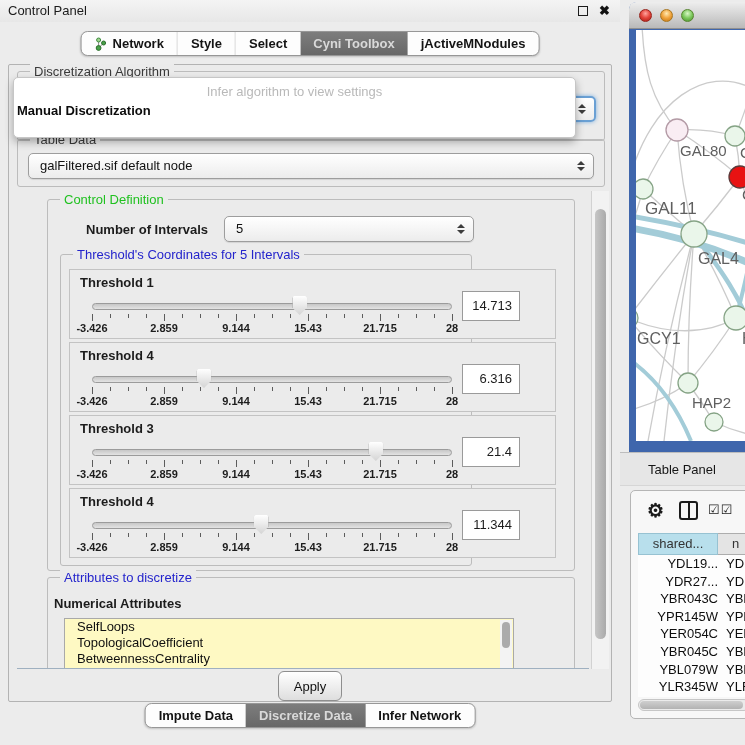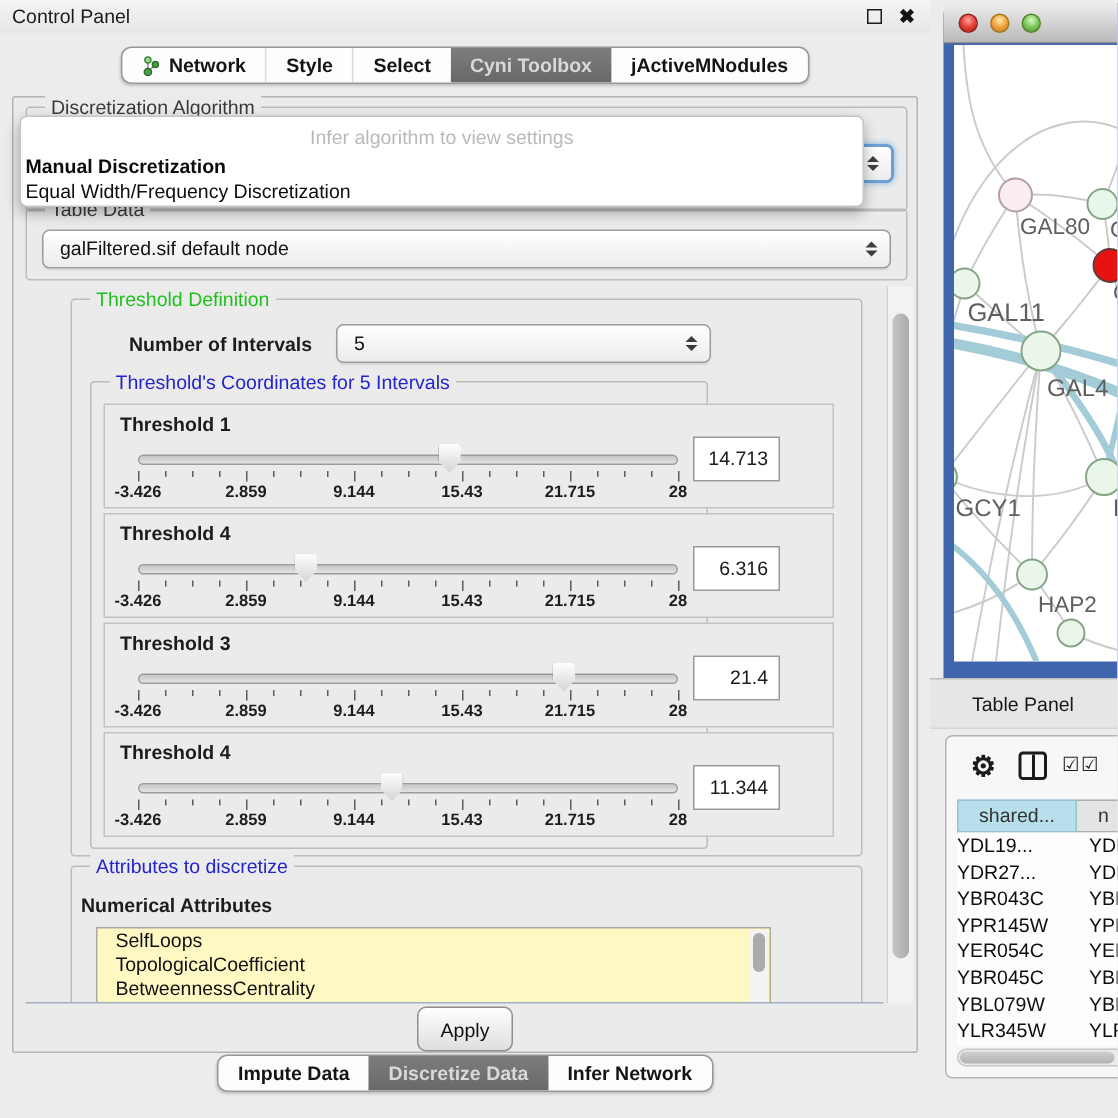--- a/index.html
+++ b/index.html
@@ -114,21 +114,21 @@
   .colicon { position:absolute; left:48px; top:6px; width:19px; height:19px; border:2px solid #1b1b1b; border-radius:3px; }
   .colicon::after { content:""; position:absolute; left:50%; top:0; width:2px; height:100%; background:#1b1b1b; transform:translateX(-50%); }
   .cbs { position:absolute; left:77px; top:7px; font-size:13px; letter-spacing:1px; color:#1b1b1b; }
   .tp-cols { position:absolute; left:7px; top:42px; width:112px; height:22px; display:flex; }
   .hc { font-size:13px; line-height:20px; border:1px solid #adadad; background:#e4e4e4; color:#333;
     overflow:hidden; white-space:nowrap; }
   .hc.sel { width:80px; background:#b8dfec; border-color:#97c2d2; text-align:center; }
   .hc:last-child { flex:1; border-left:none; padding-left:14px; }
   .tp-rows { position:absolute; left:7px; top:64px; width:112px; height:142px; background:#fdfdfd; overflow:hidden; }
   .trow { display:flex; height:17.6px; font-size:13px; line-height:17.6px; color:#0e0e0e; }
-  .trow .c1 { width:80px; text-align:left; overflow:hidden; white-space:nowrap; }
+  .trow .c1 { width:80px; text-align:right; overflow:hidden; white-space:nowrap; }
   .trow .c2 { flex:1; padding-left:8px; overflow:hidden; white-space:nowrap; }
   .hscroll { position:absolute; left:7px; top:208px; width:112px; height:12px; background:#ebebeb;
     border:1px solid #c6c6c6; border-radius:6px; }
   .hthumb { position:absolute; left:1px; top:1px; width:103px; height:8px; border-radius:4px;
     background:linear-gradient(#cfcfcf,#b2b2b2); }
 </style>
 </head>
 <body>
 
 <div class="cp">
@@ -172,38 +172,37 @@
         <span class="arrows">
             <i class="up"></i>
             <i class="dn"></i>
           </span>
       </div>
     </div>
 
     <div class="popup">
       <div class="ph">Infer algorithm to view settings</div>
       <div class="opt b">Manual Discretization</div>
-      <div class="opt">Equal Width/Frequency Discretization</div>
     </div>
 
     <div class="group td">
       <span class="gtitle dark">Table Data</span>
       <div class="combo td-combo">
         <span class="ctext">galFiltered.sif default node</span>
         <span class="arrows">
             <i class="up"></i>
             <i class="dn"></i>
           </span>
       </div>
     </div>
 
     <div class="viewport">
 
       <div class="group interval">
-        <span class="gtitle green">Threshold Definition</span>
+        <span class="gtitle green">Control Definition</span>
         <span class="noi-label">Number of Intervals</span>
         <div class="combo noi-combo">
           <span class="ctext">5</span>
           <span class="arrows">
               <i class="up"></i>
               <i class="dn"></i>
             </span>
         </div>
 
         <div class="group tgroup">

